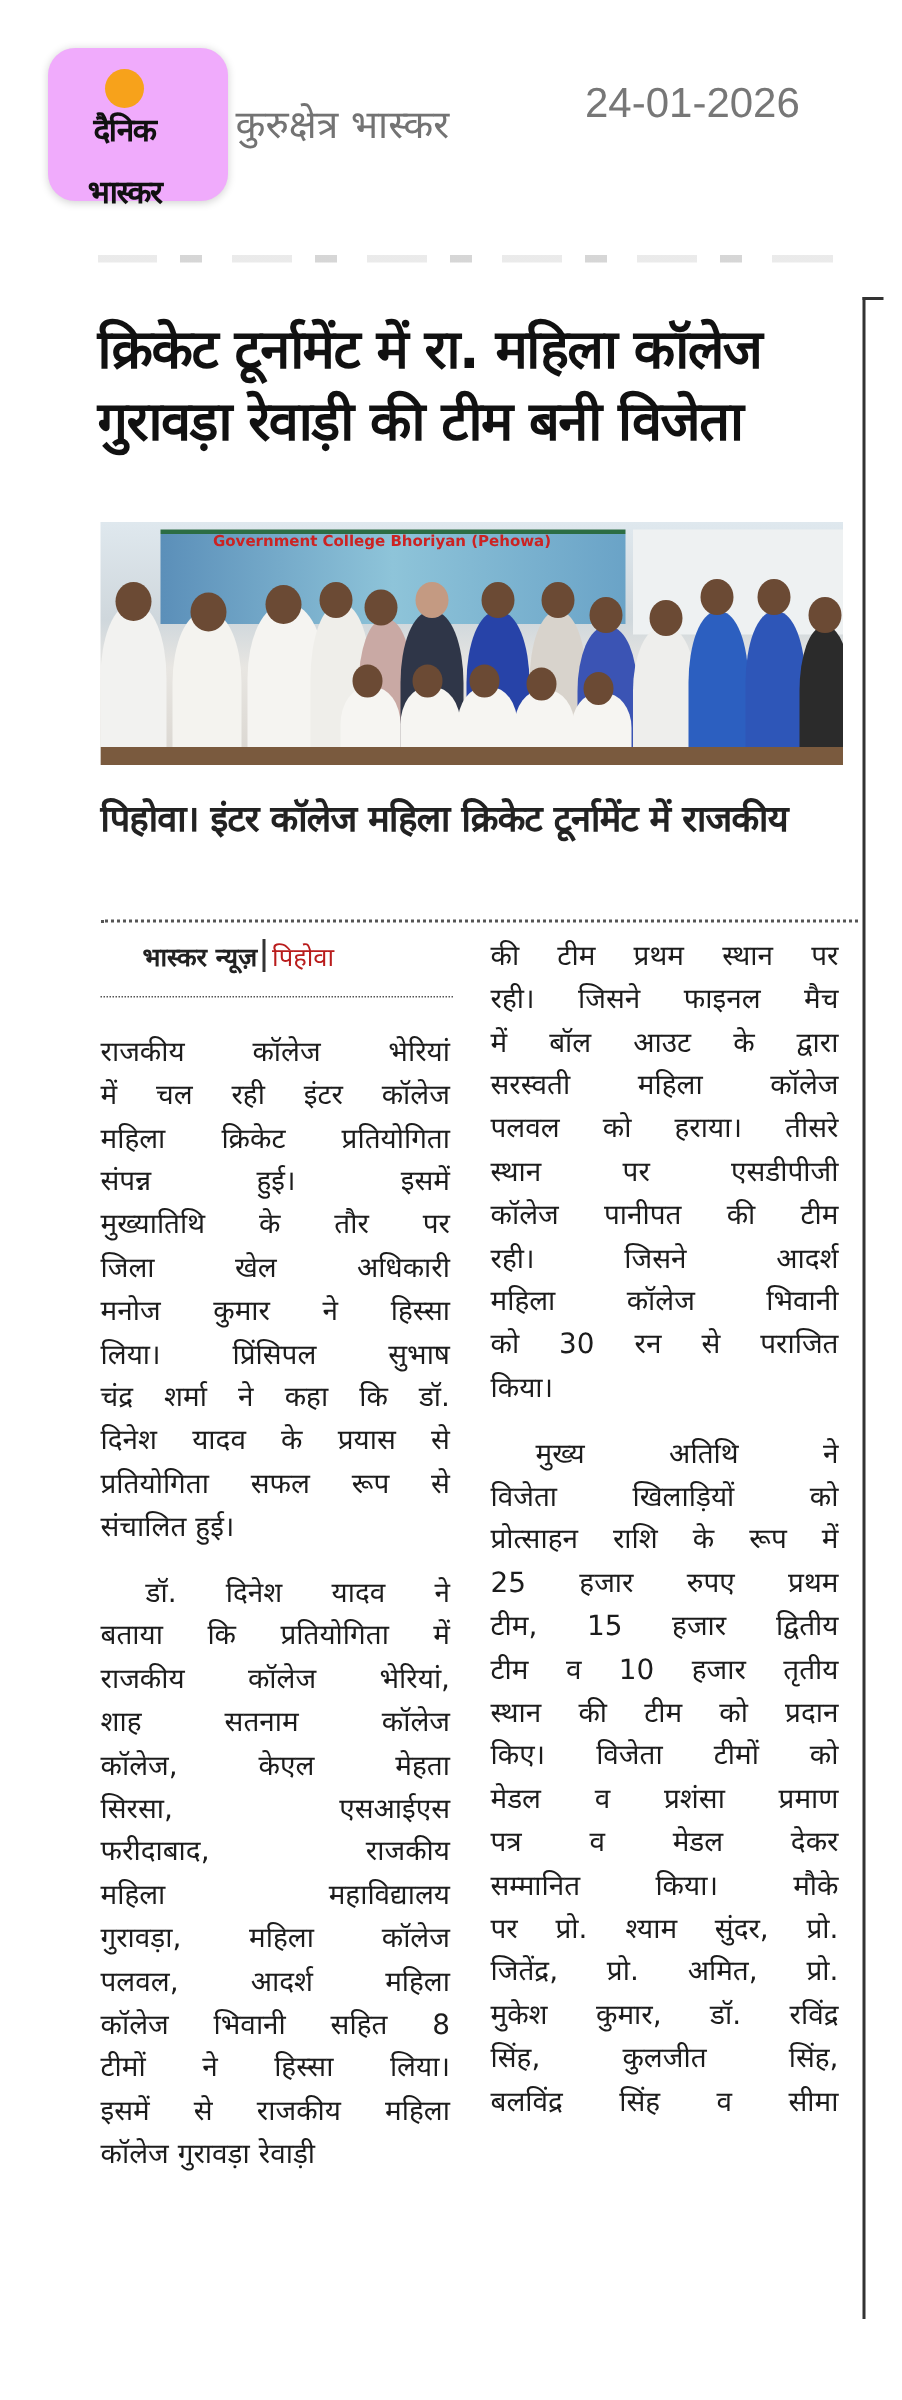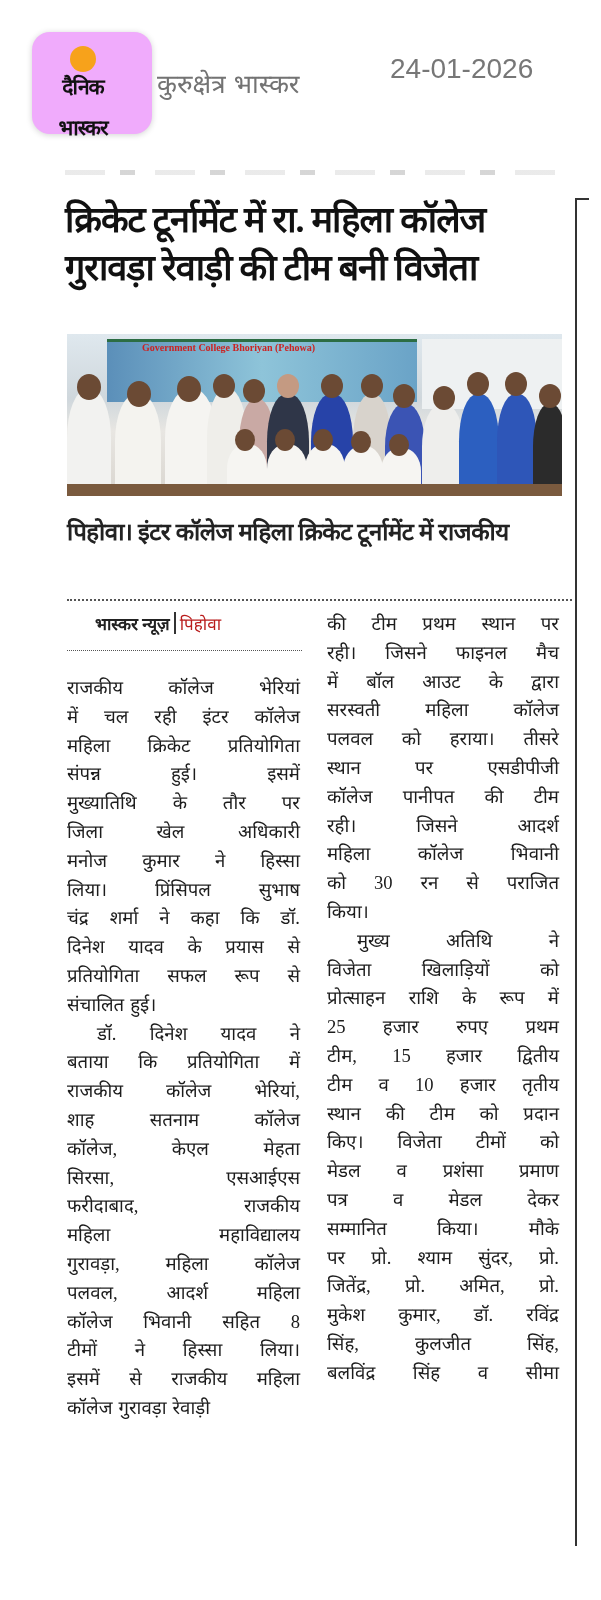--- a/index.html
+++ b/index.html
@@ -21,21 +21,21 @@
   .edition { position: absolute; left: 157px; top: 64px; font-size: 26px; color: #737373;
              line-height: 40px; }
   .date { position: absolute; left: 390px; top: 50px; font-size: 28px; color: #777;
           line-height: 38px; font-family: "Liberation Sans", sans-serif; }
 
   
   .faint-strip { position: absolute; left: 65px; top: 170px; width: 500px; height: 5px;
                  background: repeating-linear-gradient(90deg, #ddd 0 40px, #fff 40px 55px, #bbb 55px 70px, #fff 70px 90px); opacity: 0.6; }
 
   
-  .clip { position: absolute; left: 55px; top: 190px; width: 520px; height: 1360px; font-family: Liberation Serif, serif; }
+  .clip { position: absolute; left: 55px; top: 204px; width: 520px; height: 1360px; }
   .right-rule { position: absolute; left: 575px; top: 198px; width: 2px; height: 1348px; background: #333; }
   .right-rule-top { position: absolute; left: 575px; top: 198px; width: 14px; height: 2px; background: #333; }
 
   .headline { position: absolute; left: 10px; top: 6px; width: 510px;
               font-size: 36px; font-weight: bold; line-height: 48px; color: #111;
               letter-spacing: -1px; }
 
   .photo { position: absolute; left: 12px; top: 144px; width: 495px; height: 162px;
            background: linear-gradient(180deg, #dfe8ee 0%, #cfd7dc 40%, #e8e6e2 60%, #d9d5cf 100%);
            overflow: hidden; }
@@ -55,21 +55,21 @@
 
   .byline { position: absolute; left: 40px; top: 422px; font-size: 17px; font-weight: bold; color: #222; }
   .byline .sep { display: inline-block; width: 2px; height: 22px; background: #333; vertical-align: -4px; margin: 0 4px; }
   .byline .place { font-weight: normal; color: #b91c1c; }
 
   .col { position: absolute; font-size: 18.6px; line-height: 28.8px; color: #1c1c1c;
          text-align: justify; text-align-last: justify; }
   .col .line { display: block; text-align: justify; text-align-last: justify; white-space: nowrap;
                display: flex; justify-content: space-between; }
   .col .line.last { justify-content: flex-start; gap: 6px; }
-  .col .line.indent { padding-left: 30px; }
+  .col .line.indent { padding-left: 30px; margin-top: 15px; }
   .col-left { left: 12px; top: 484px; width: 233px; }
   .col-right { left: 272px; top: 420px; width: 232px; }
 </style>
 </head>
 <body>
 
 <div class="header">
   <div class="logo">
     <div class="sun"></div>
     <div class="l1">दैनिक</div>

